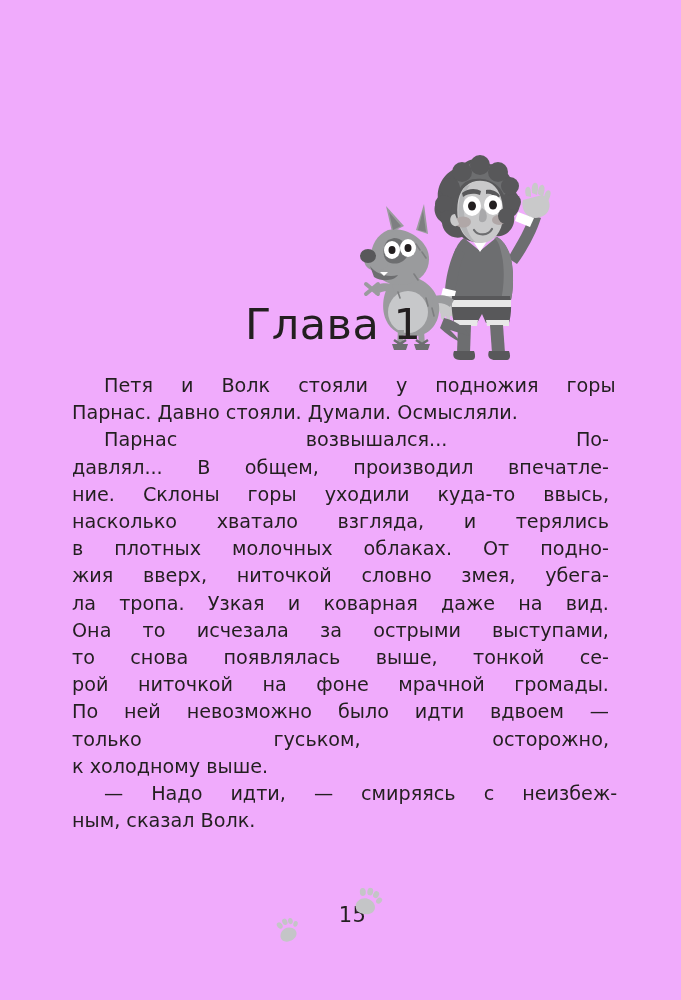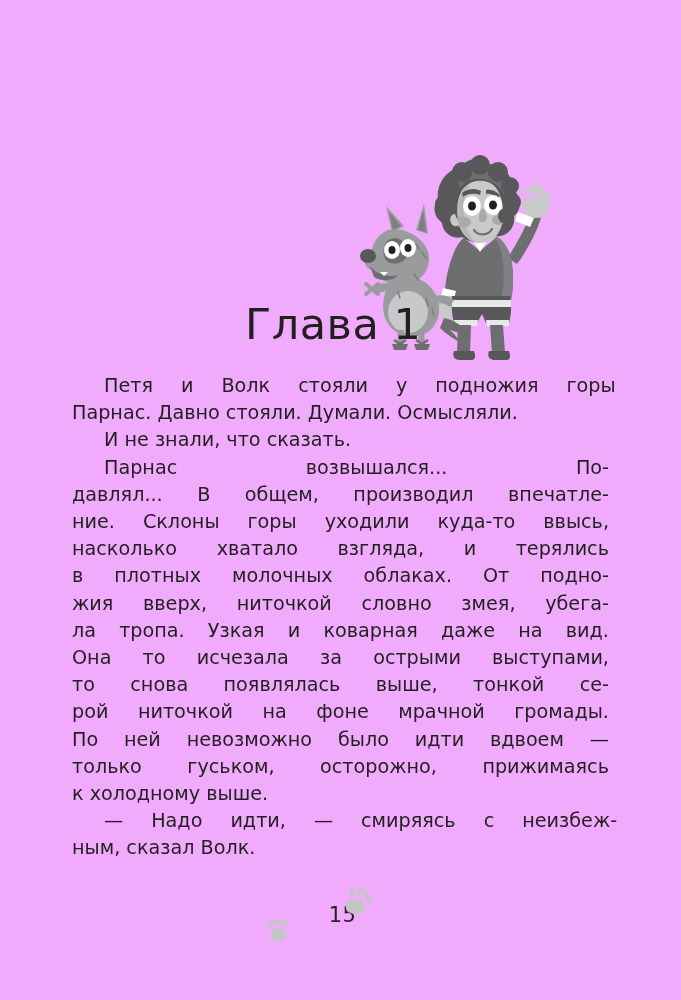--- a/index.html
+++ b/index.html
@@ -79,21 +79,21 @@
   }
   .text-line.indent.justified {
     width: 505px;
     margin-left: 32px;
     padding-left: 0;
   }
 
   
   .footer {
     position: absolute;
-    left: 2px;
+    left: 12px;
     top: 885px;
     width: 555px;
     height: 70px;
   }
   .page-number {
     position: absolute;
     left: 0;
     top: 18px;
     width: 681px;
     text-align: center;
@@ -247,21 +247,20 @@
       <div class="text-line indent justified">
         <span>Петя</span>
         <span>и</span>
         <span>Волк</span>
         <span>стояли</span>
         <span>у</span>
         <span>подножия</span>
         <span>горы</span>
       </div>
       <div class="text-line">Парнас. Давно стояли. Думали. Осмысляли.</div>
-      <div class="text-line indent">И не знали, что сказать.</div>
       <div class="text-line indent justified">
         <span>Парнас</span>
         <span>возвышался...</span>
         <span>По-</span>
       </div>
       <div class="text-line justified">
         <span>давлял...</span>
         <span>В</span>
         <span>общем,</span>
         <span>производил</span>
@@ -338,21 +337,20 @@
         <span>невозможно</span>
         <span>было</span>
         <span>идти</span>
         <span>вдвоем</span>
         <span>—</span>
       </div>
       <div class="text-line justified">
         <span>только</span>
         <span>гуськом,</span>
         <span>осторожно,</span>
-        <span>прижимаясь</span>
       </div>
       <div class="text-line">к холодному выше.</div>
       <div class="text-line indent justified">
         <span>—</span>
         <span>Надо</span>
         <span>идти,</span>
         <span>—</span>
         <span>смиряясь</span>
         <span>с</span>
         <span>неизбеж-</span>

